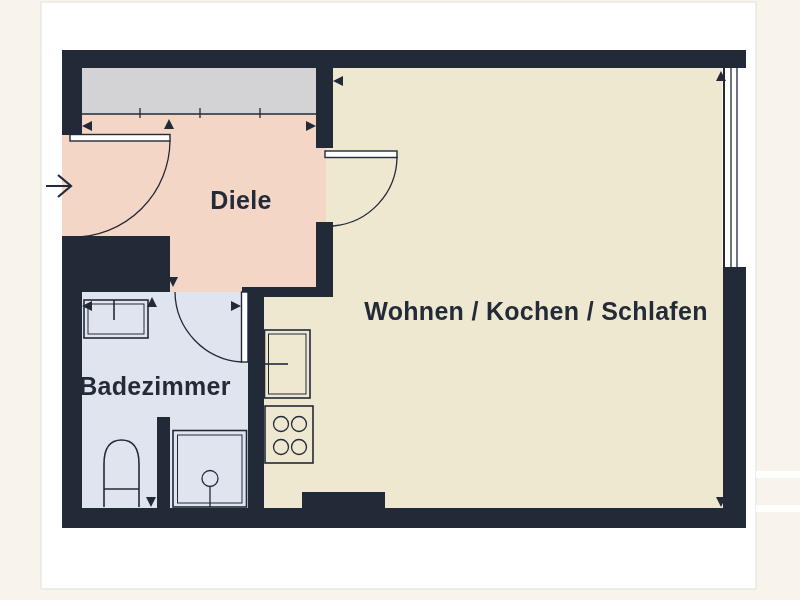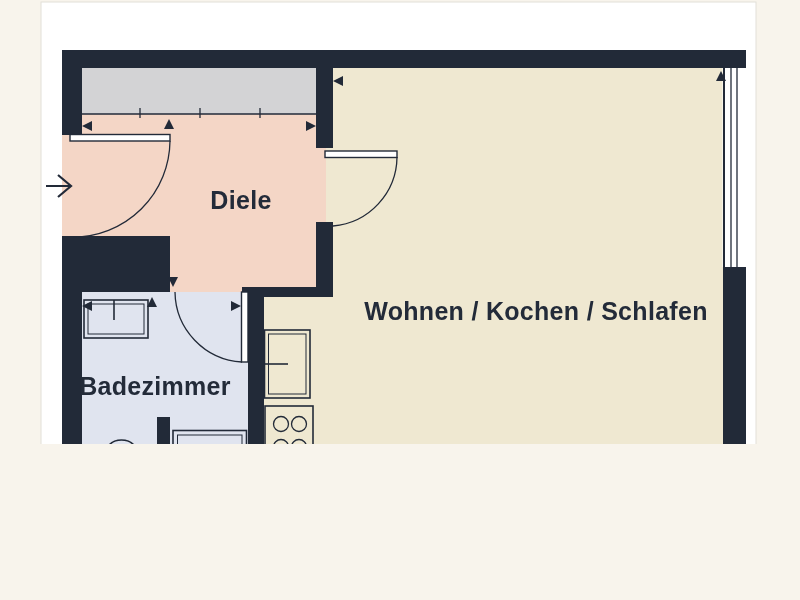--- a/index.html
+++ b/index.html
@@ -1,17 +1,17 @@
 <!DOCTYPE html>
 <html><head>
 <meta charset="utf-8">
 <style>
   html,body{margin:0;padding:0;}
   body{background:#f8f4ec;font-family:"Liberation Sans",sans-serif;}
-  #stage{position:relative;width:800px;height:444px;overflow:hidden;text-align:right;}
+  #stage{position:relative;width:800px;height:600px;overflow:hidden;text-align:right;}
   svg{display:block;}
   .fx{fill:none;stroke:#222a38;}
   .w13{stroke-width:1.3;}
   .w16{stroke-width:1.6;}
   .w10{stroke-width:1;}
   .w20{stroke-width:2;}
   .w22{stroke-width:2.2;}
   .leaf{fill:#ffffff;stroke:#222a38;stroke-width:1.4;}
   .arrow{fill:#222a38;stroke:none;}
   .room-label{fill:#232b39;font-family:"Liberation Sans",sans-serif;

